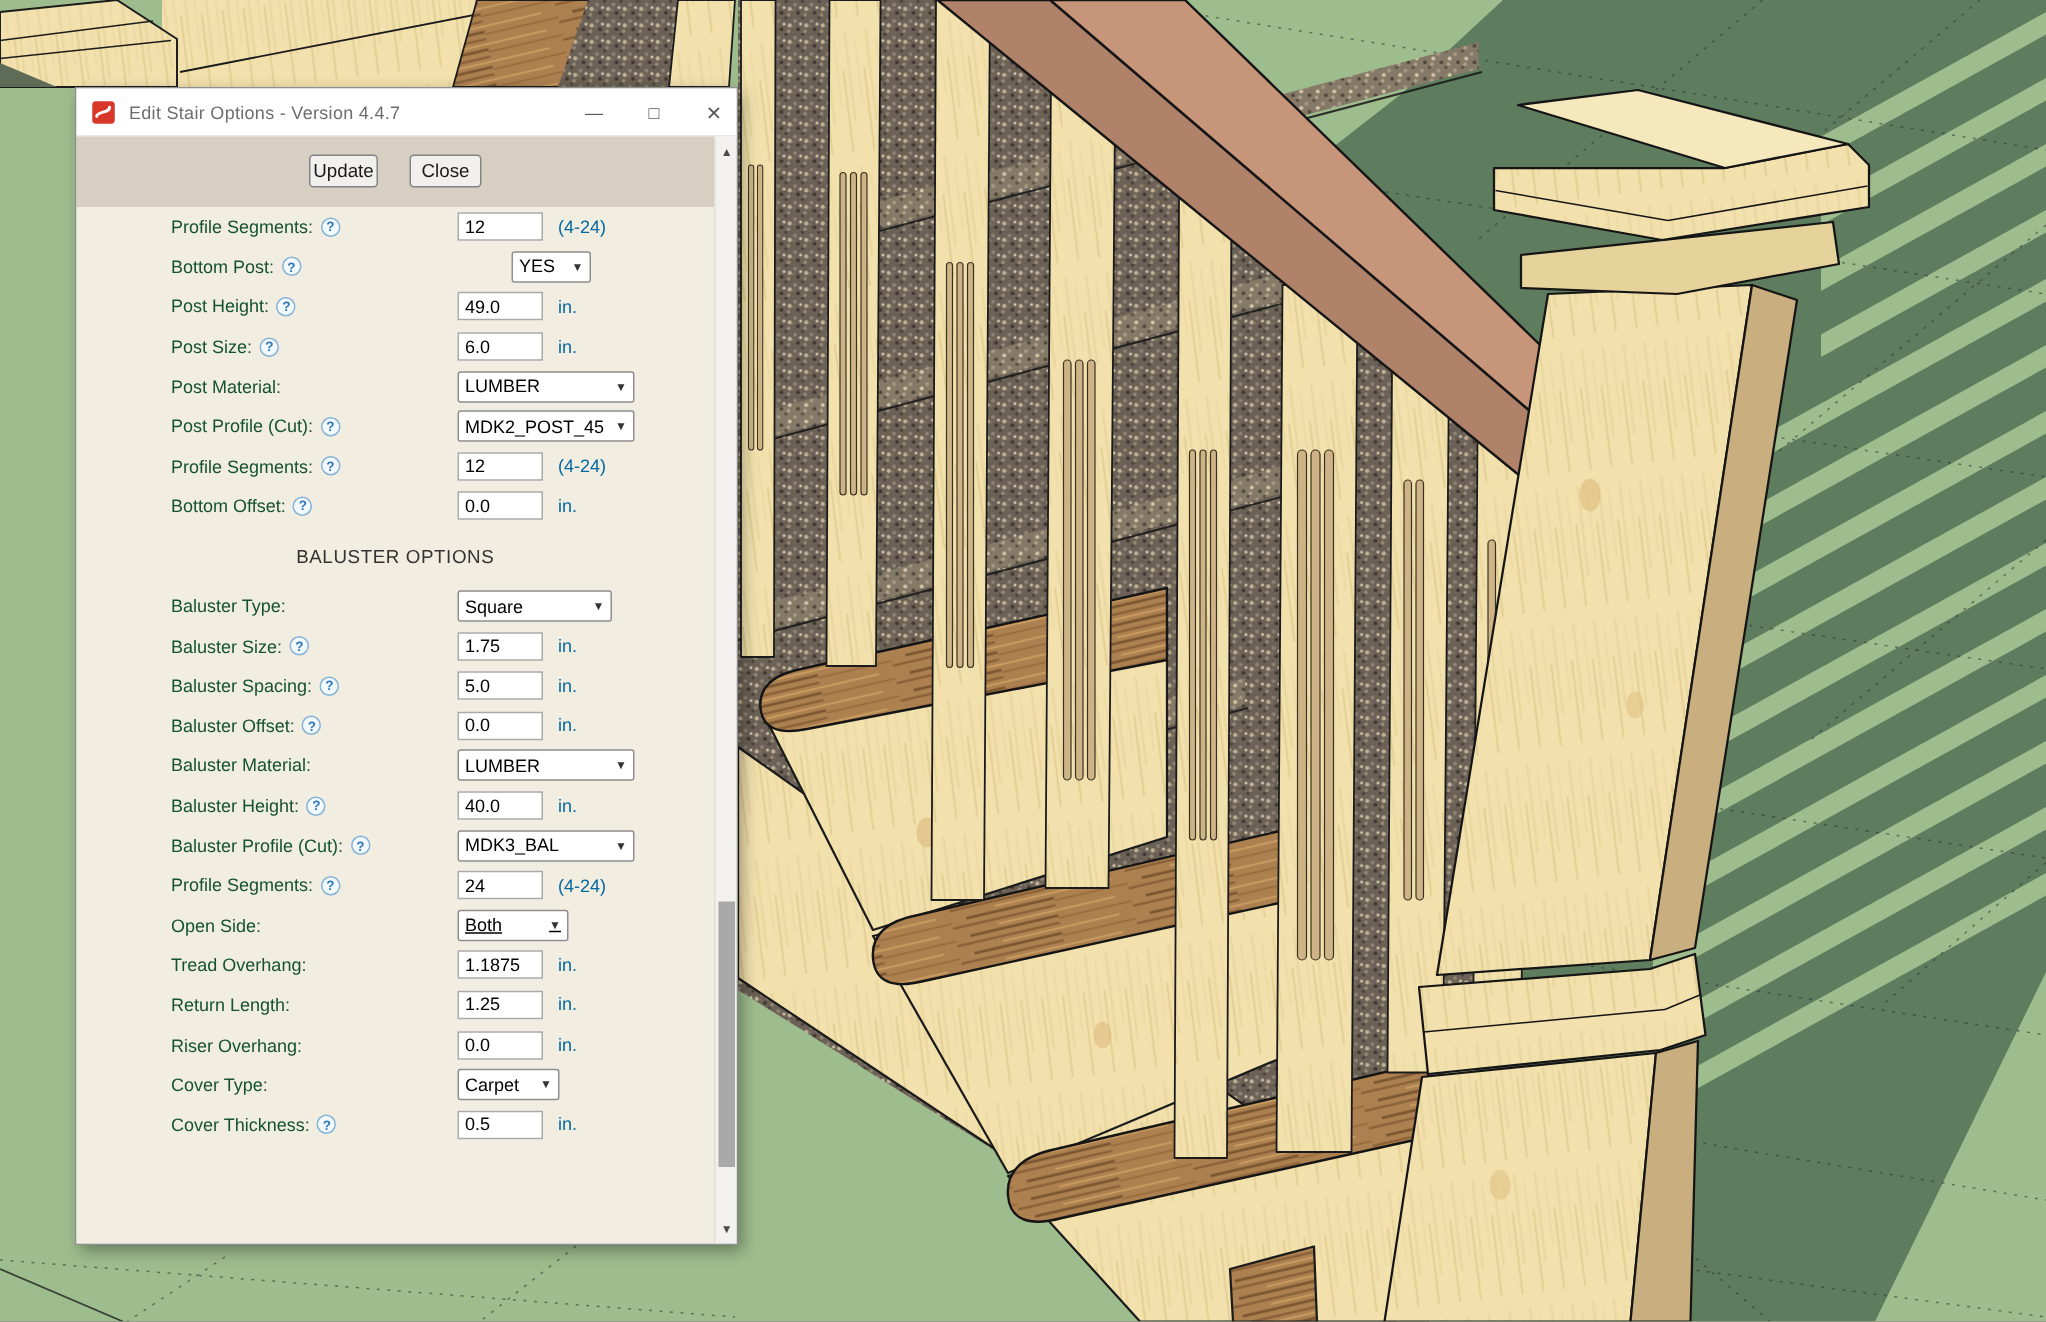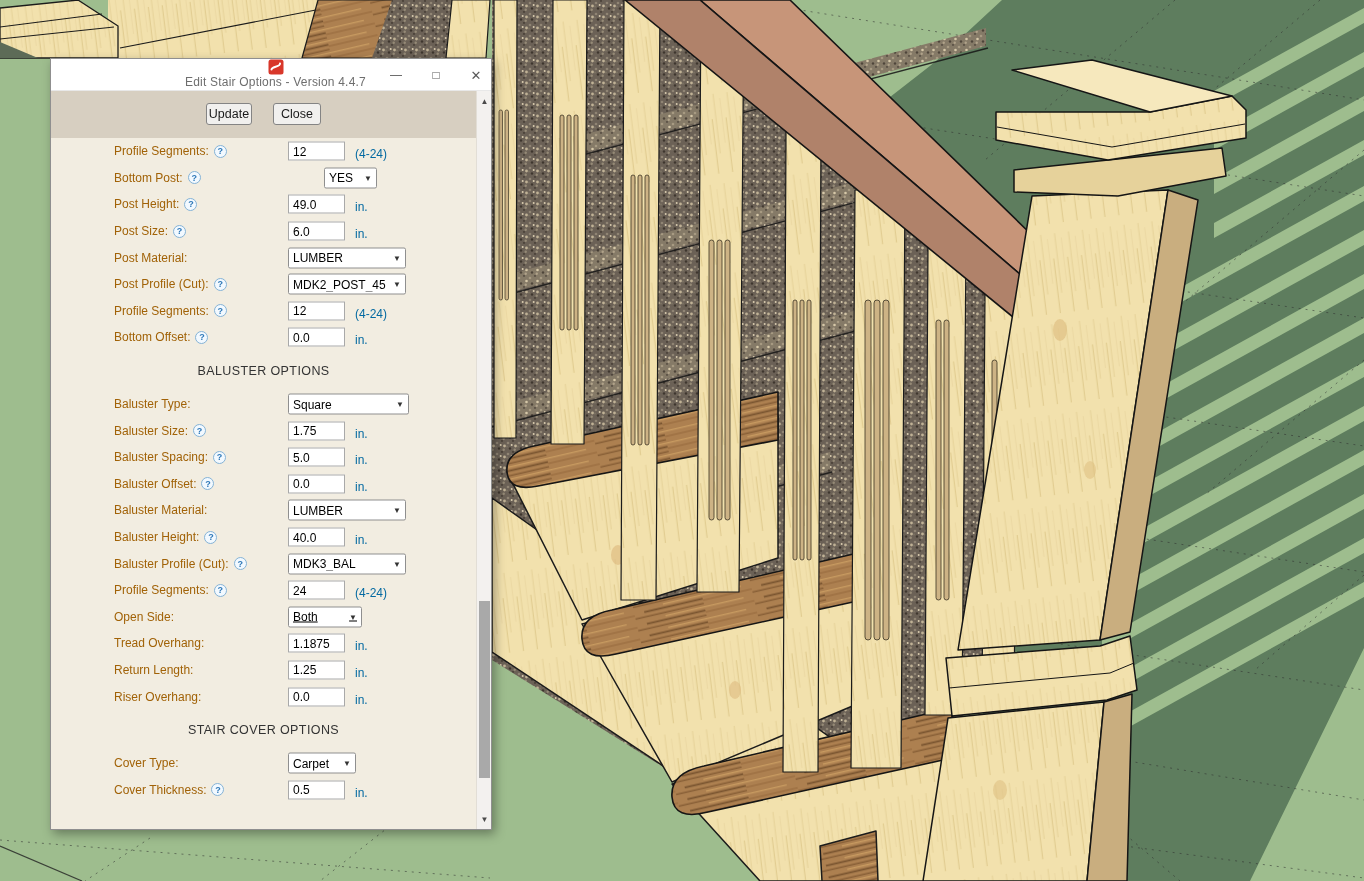--- a/index.html
+++ b/index.html
@@ -5,38 +5,38 @@
   html,body{margin:0;padding:0;background:#888;}
   #stage{position:relative;width:1364px;height:881px;overflow:hidden;
          font-family:"Liberation Sans",sans-serif;background:#9ebd8e;}
   
   #viewport{position:absolute;inset:0;}
   
   .dialog{position:absolute;left:50px;top:58px;width:442px;height:772px;
           background:#f2ede1;border:1px solid #8f8f8f;box-sizing:border-box;
           box-shadow:3px 4px 10px rgba(0,0,0,.35);}
   .titlebar{position:absolute;left:0;top:0;right:0;height:32px;background:#ffffff;
-            display:flex;align-items:center;border-bottom:1px solid #e8e8e8;box-sizing:border-box;flex-direction:column;}
+            display:flex;align-items:center;border-bottom:1px solid #e8e8e8;box-sizing:border-box;}
   .tb-icon{width:16px;height:16px;margin-left:10px;flex:0 0 auto;}
   .tb-title{margin-left:9px;font-size:12px;color:#6e6e6e;letter-spacing:.2px;white-space:nowrap;}
   .tb-btns{position:absolute;right:8px;top:0;height:32px;display:flex;align-items:center;gap:26px;}
   .tb-btn{color:#5a5a5a;font-size:12px;width:14px;text-align:center;cursor:default;line-height:1;}
   .btnbar{position:absolute;left:0;top:32px;right:15px;height:47px;background:#d7cfc1;}
   .pushbtn{position:absolute;top:12px;height:22px;background:#f1f0ee;border:1px solid #848484;
            border-radius:3px;font-size:12.5px;color:#1a1a1a;display:flex;align-items:center;
            justify-content:center;box-sizing:border-box;font-family:"Liberation Sans",sans-serif;}
   #btn-update{left:155px;width:46px;}
   #btn-close{left:222px;width:48px;}
   .content{position:absolute;left:0;top:79px;right:15px;bottom:0;overflow:hidden;background:#f2ede1;}
   .row{position:relative;height:26.6px;display:flex;align-items:center;padding-left:63px;box-sizing:border-box;}
-  .lbl{font-size:12px;color:#a16207;white-space:nowrap;}
+  .lbl{font-size:12px;color:#14532d;white-space:nowrap;}
   .help{width:13px;height:13px;border-radius:50%;border:1px solid #85b3d6;background:#f2f9ff;
         color:#2e78b8;font-size:9px;font-weight:bold;display:inline-flex;align-items:center;
         justify-content:center;margin-left:5px;box-sizing:border-box;}
-  .ctrl{position:absolute;left:237px;top:50%;transform:translateY(-50%);display:flex;align-items:flex-end;}
+  .ctrl{position:absolute;left:254px;top:50%;transform:translateY(-50%);display:flex;align-items:center;}
   .tinput{width:57px;height:19px;background:#fff;border:1px solid #a9a9a9;box-sizing:border-box;
           font-size:12px;color:#000;display:flex;align-items:center;padding-left:4px;overflow:hidden;}
   .tselect{height:21px;background:#fff;border:1px solid #8f8f8f;box-sizing:border-box;border-radius:2px;
            font-size:12px;color:#000;display:flex;align-items:center;padding:0 4px;overflow:hidden;}
   .tselect .val{flex:1 1 auto;white-space:nowrap;overflow:hidden;}
   .tselect .arr{flex:0 0 auto;font-size:8px;color:#333;margin-left:4px;}
   .suffix{font-size:12px;color:#0369a1;margin-left:10px;white-space:nowrap;}
   .sec-heading{height:40px;display:flex;align-items:center;justify-content:center;
                font-size:12.5px;color:#333;letter-spacing:.4px;}
   
@@ -335,21 +335,21 @@
           <span class="help">?</span>
           <span class="ctrl">
             <span class="tinput">0.0</span>
             <span class="suffix">in.</span>
           </span>
         </div>
         <div class="sec-heading">BALUSTER OPTIONS</div>
         <div class="row">
           <span class="lbl">Baluster Type:</span>
           <span class="ctrl">
-            <span class="tselect" style="width: 121px;">
+            <span class="tselect" style="width: 103px;">
               <span class="val">Square</span>
               <span class="arr">▼</span>
             </span>
           </span>
         </div>
         <div class="row">
           <span class="lbl">Baluster Size:</span>
           <span class="help">?</span>
           <span class="ctrl">
             <span class="tinput">1.75</span>
@@ -430,21 +430,20 @@
             <span class="suffix">in.</span>
           </span>
         </div>
         <div class="row">
           <span class="lbl">Riser Overhang:</span>
           <span class="ctrl">
             <span class="tinput">0.0</span>
             <span class="suffix">in.</span>
           </span>
         </div>
-        <div class="sec-heading">STAIR COVER OPTIONS</div>
         <div class="row">
           <span class="lbl">Cover Type:</span>
           <span class="ctrl">
             <span class="tselect" style="width: 68px;">
               <span class="val">Carpet</span>
               <span class="arr">▼</span>
             </span>
           </span>
         </div>
         <div class="row">

